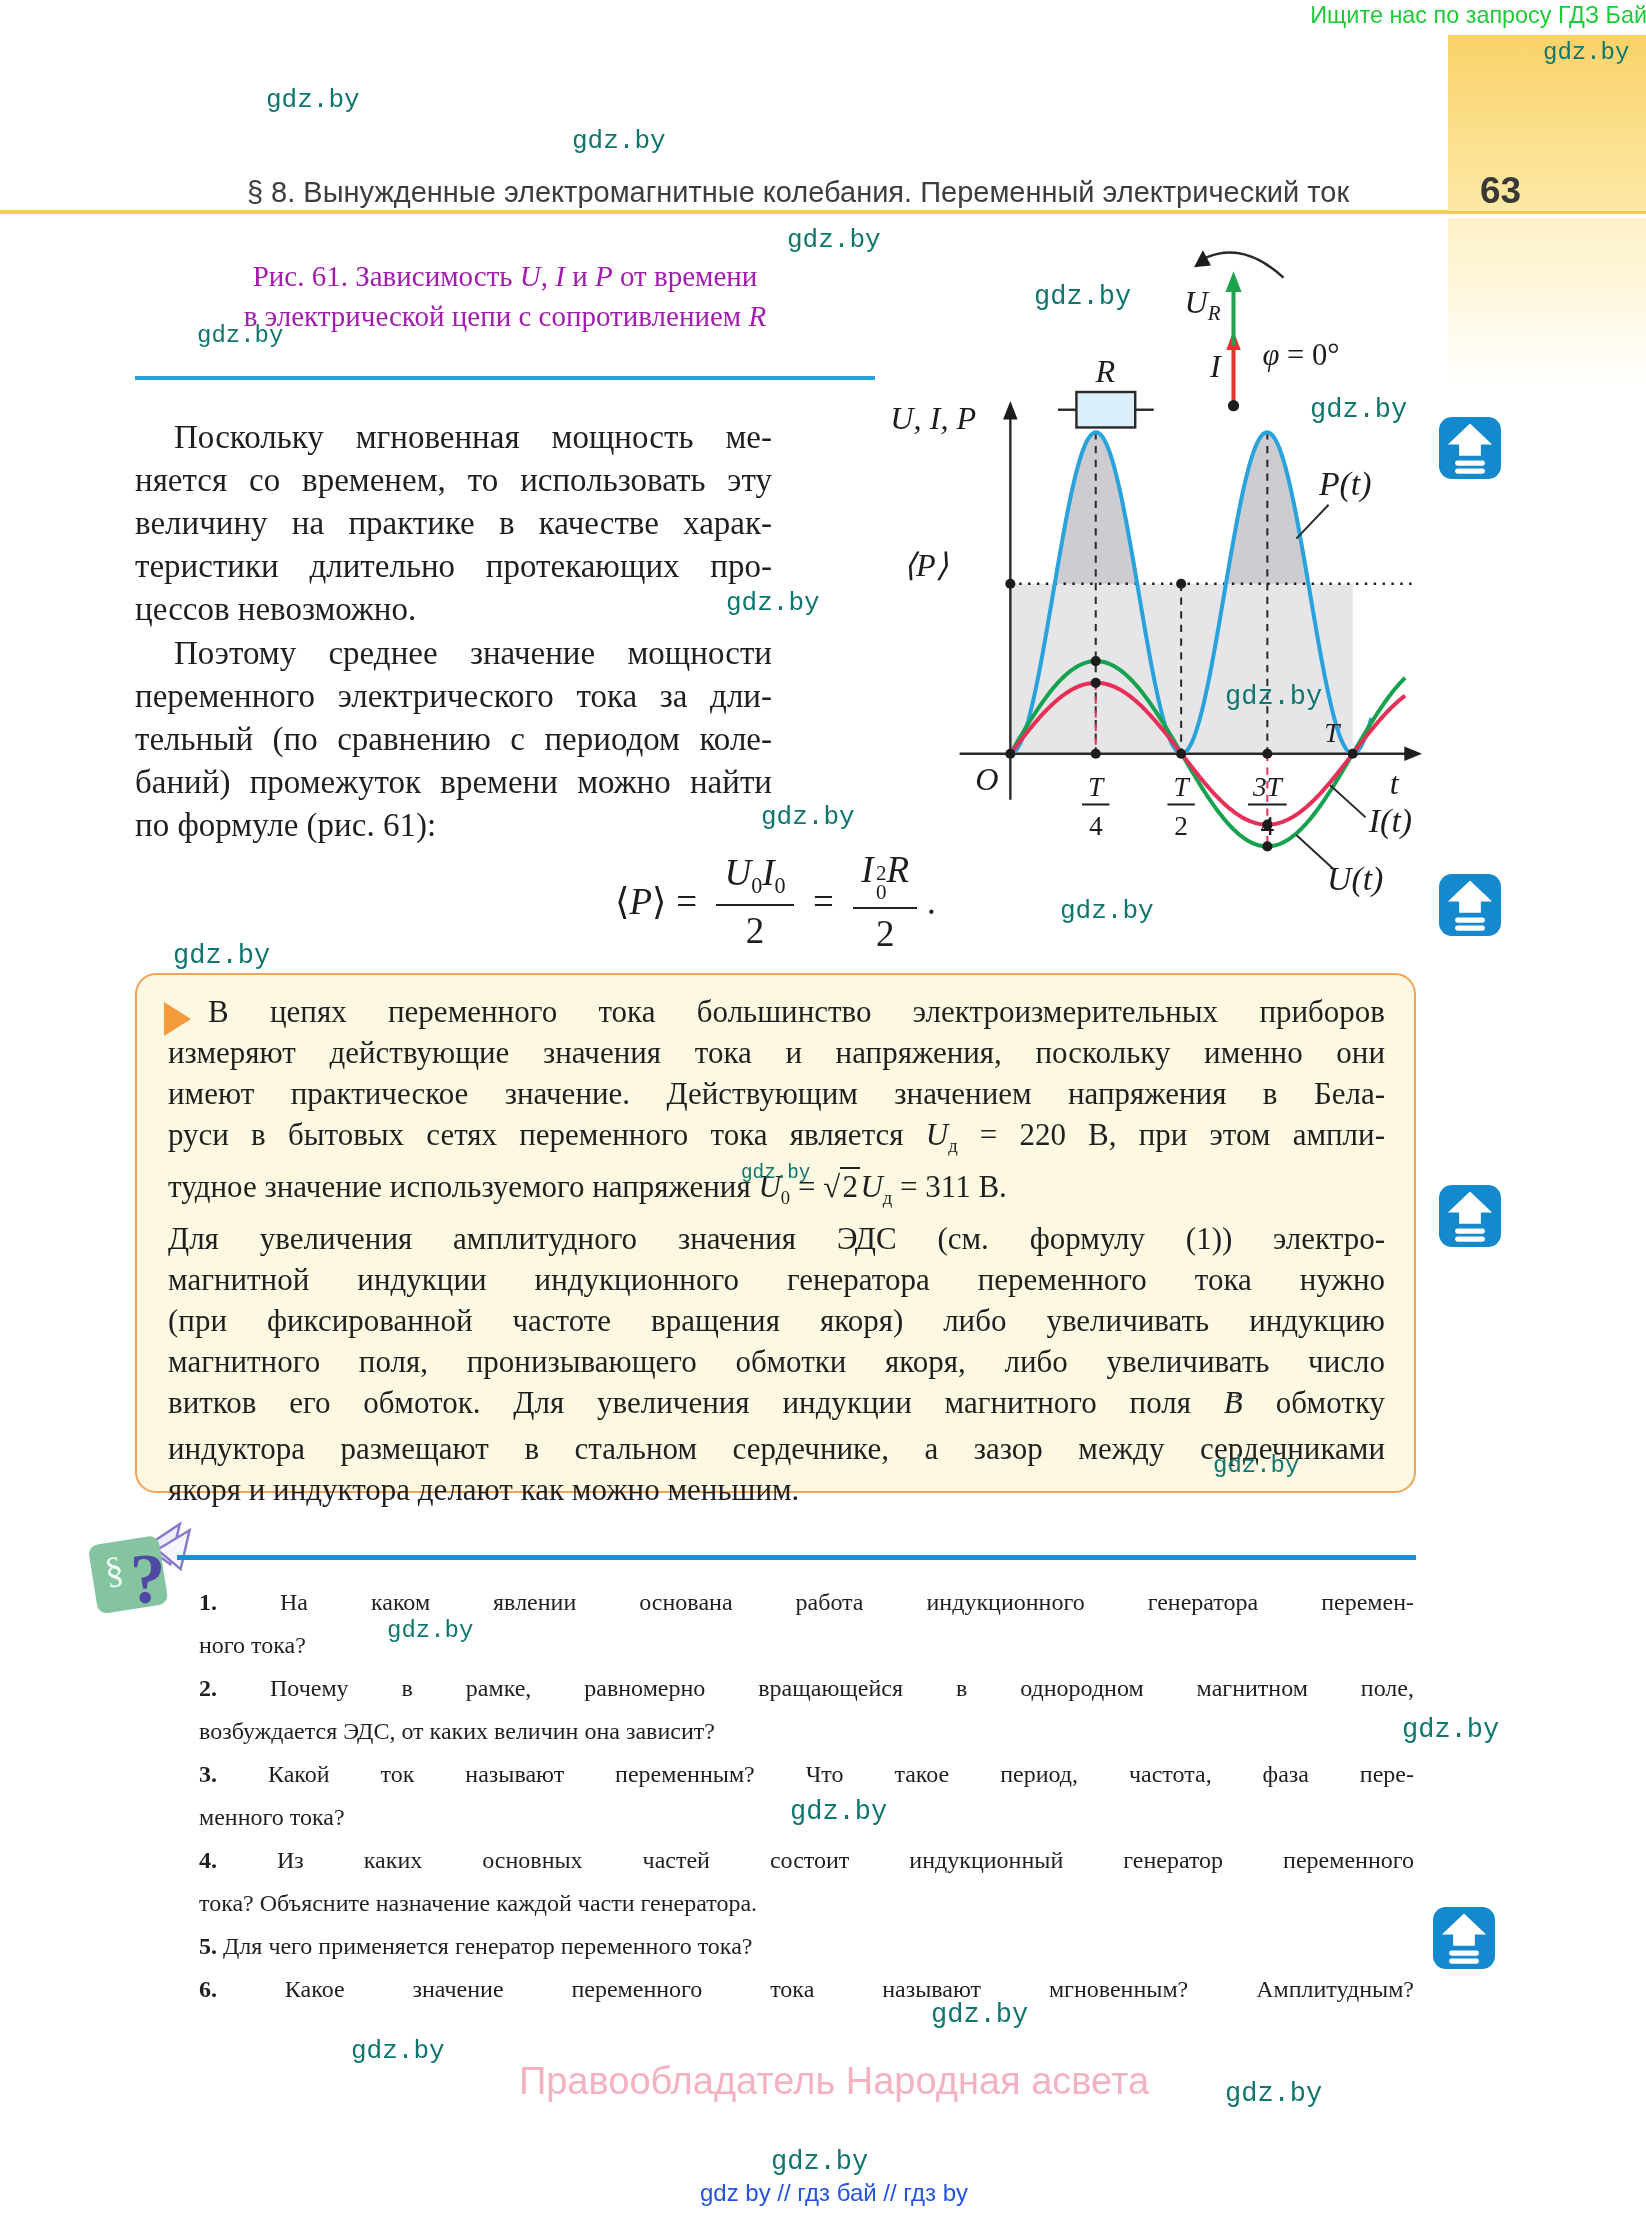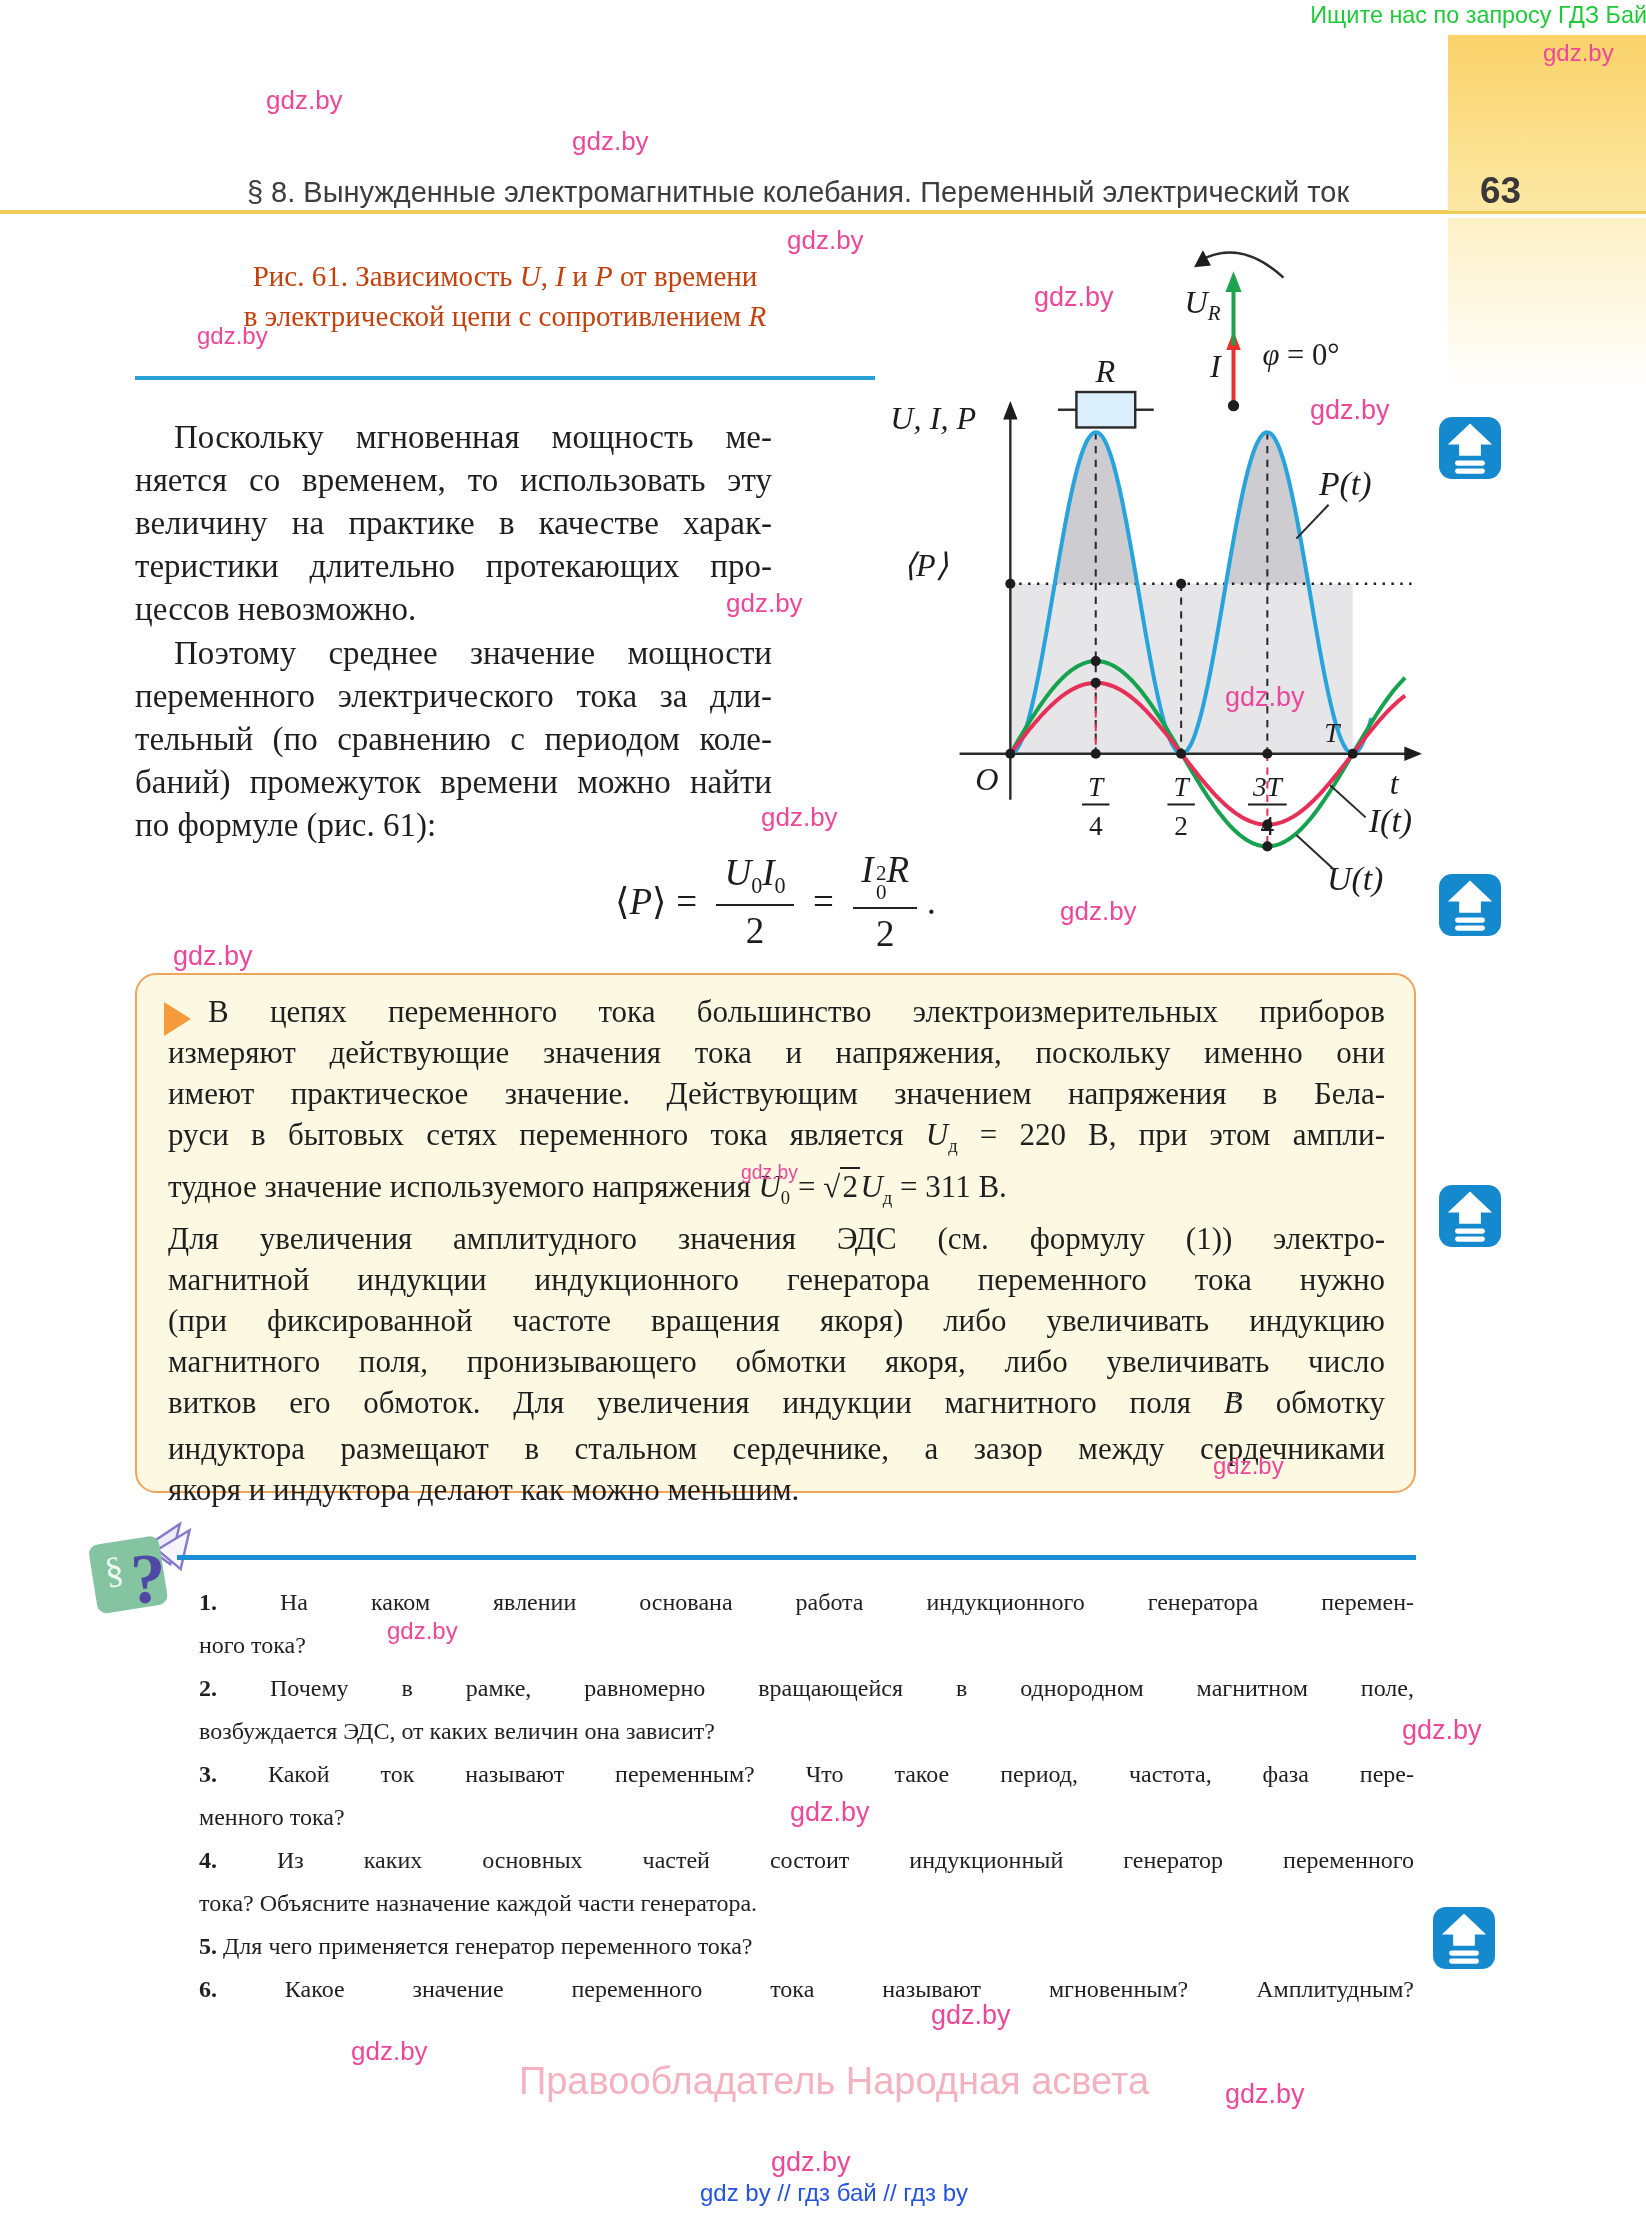--- a/index.html
+++ b/index.html
@@ -1,34 +1,34 @@
 <!DOCTYPE html>
 <html style="font-size:13px"><head>
 <meta charset="utf-8">
 <style>
   html,body{margin:0;padding:0;background:#ffffff;}
   #page{position:relative;width:1647px;height:2216px;background:#ffffff;overflow:hidden;
         font-family:"Liberation Serif",serif;color:#1e1e1e;}
   
-  .wm{position:absolute;font-family:Liberation Sans, sans-serif;color:#ec4899;white-space:nowrap;}
+  .wm{position:absolute;font-family:Liberation Mono, monospace;color:#0f766e;white-space:nowrap;}
   .banner{position:absolute;top:1.6px;left:0;width:100%;text-align:right;
           font-family:"Liberation Sans",sans-serif;font-size:23.4px;color:#1fca39;}
   
   .hdr{position:absolute;left:143px;top:176px;width:1310px;text-align:center;
        font-family:"Liberation Sans",sans-serif;font-size:29px;color:#3d3d3d;}
   .yrule{position:absolute;left:0;top:210px;width:1647px;height:4px;background:#f2ca57;}
   .pagebox{position:absolute;left:1448px;top:35px;width:198px;height:176px;
            background:linear-gradient(#fad269,#fce9a6);}
   .pagebox .num{position:absolute;left:32px;top:135px;font-family:"Liberation Sans",sans-serif;
                 font-weight:bold;font-size:37px;color:#383838;}
   .fade{position:absolute;left:1448px;top:218px;width:198px;height:171px;
         background:linear-gradient(#fdf1c6,#ffffff);}
   
   .cap{position:absolute;left:135px;top:256px;width:740px;text-align:center;
-       font-size:29px;line-height:40px;color:#c2410c;}
+       font-size:29px;line-height:40px;color:#a21caf;}
   .brule{position:absolute;left:135px;top:376px;width:740px;height:4px;background:#2aa0d8;}
   
   .col{position:absolute;font-size:33px;line-height:43px;color:#1f1f1f;}
   #para1{left:135px;top:416px;width:637px;}
   #para2{left:135px;top:632px;width:637px;}
   .tline{white-space:normal;}
   .jl{text-align:justify;text-align-last:justify;}
   .ll{text-align:left;}
   .ind{text-indent:39px;}
   

